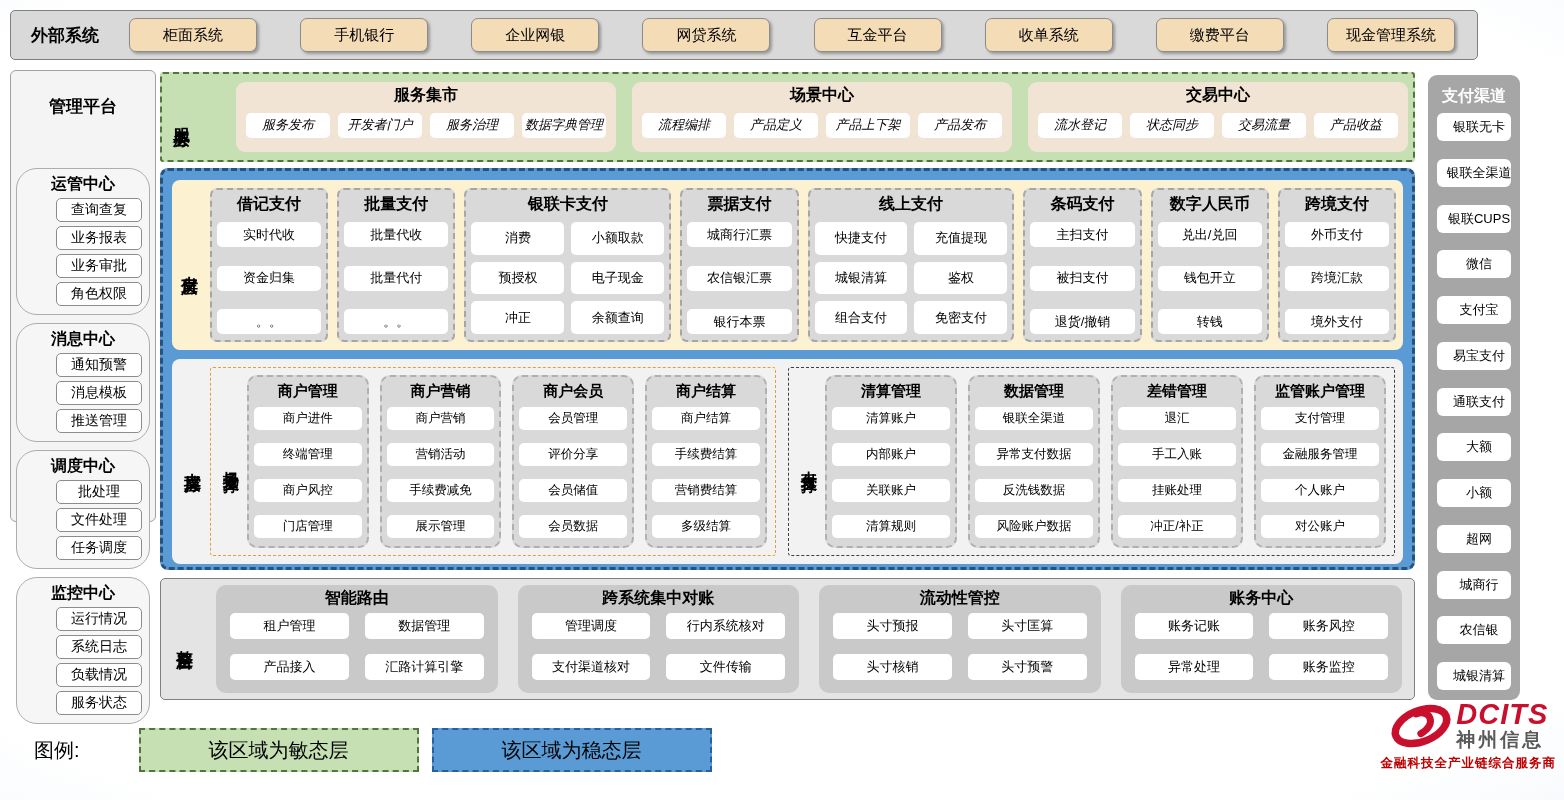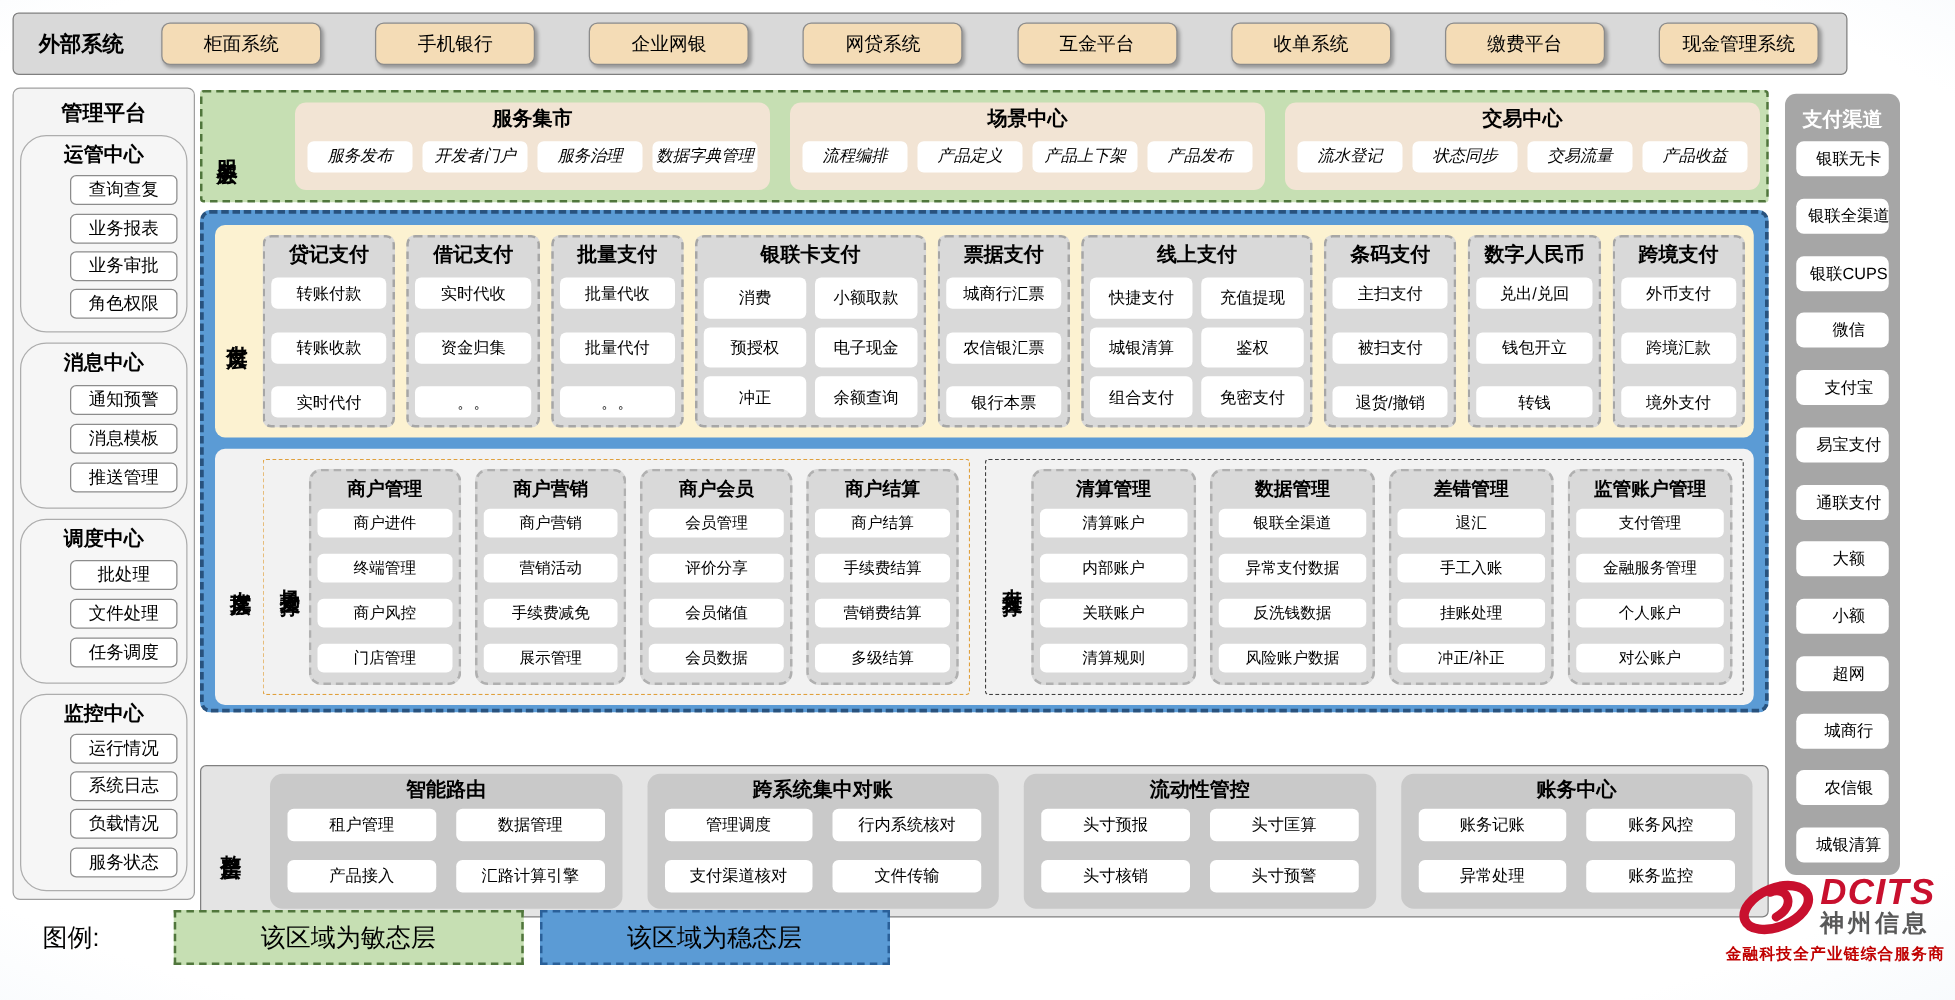--- a/index.html
+++ b/index.html
@@ -11,22 +11,22 @@
 
   
   .external-bar{position:absolute;left:10px;top:10px;width:1468px;height:50px;background:#d9d9d9;
     border:1.5px solid #7f7f7f;border-radius:5px;display:flex;align-items:center;padding:0 22px 0 20px;}
   .external-label{font-weight:bold;font-size:17px;margin-right:30px;white-space:nowrap;}
   .external-items{flex:1;display:flex;justify-content:space-between;align-items:center;}
   .tan-btn{width:128px;height:34px;background:#f4dcb6;border:1px solid #8c8c8c;border-radius:7px;
     display:flex;align-items:center;justify-content:center;font-size:15px;box-shadow:2px 2px 3px rgba(0,0,0,.3);}
 
   
-  .left-sidebar{position:absolute;left:10px;top:70px;width:146px;height:650px;background:#f4f4f4;
-    border:1.5px solid #a0a0a0;border-radius:6px;padding:4px 5px 6px;display:flex;flex-direction:column;}
+  .left-sidebar{position:absolute;left:10px;top:70px;width:146px;height:452px;background:#f4f4f4;
+    border:1.5px solid #a0a0a0;border-radius:6px;padding:20px 5px 6px;display:flex;flex-direction:column;gap:44px;}
   .sidebar-title{font-weight:bold;font-size:17px;text-align:center;padding:4px 0 6px;}
   .mgmt-sections{flex:1;display:flex;flex-direction:column;gap:8px;}
   .mgmt-section{border:1px solid #adadad;border-radius:21px;background:#f6f6f6;padding:3px 7px 8px;flex:1;
     display:flex;flex-direction:column;}
   .mgmt-section[data-count="4"]{flex:1.22;}
   .mgmt-title{font-weight:bold;font-size:16px;text-align:center;padding:2px 0 3px;}
   .mgmt-items{flex:1;display:flex;flex-direction:column;justify-content:space-evenly;gap:4px;}
 
   .white-btn{background:#fff;border:none;border-radius:5px;display:flex;align-items:center;justify-content:center;
     font-size:13px;padding:3px 2px;white-space:nowrap;}
@@ -66,21 +66,21 @@
   .zone[data-border="orange"]{border-color:#e0a03c;flex:0.93;}
   .zone-label{font-size:16px;width:22px;}
   .zone-groups{flex:1;display:flex;gap:11px;height:100%;}
   .zgroup{flex:1;background:#d9d9d9;border:2px dashed #b0b0b0;border-radius:10px;padding:5px 5px 8px;
     display:flex;flex-direction:column;gap:6px;}
   .zgroup-title{font-weight:bold;font-size:15px;text-align:center;white-space:nowrap;}
   .zgroup-items{flex:1;display:flex;flex-direction:column;justify-content:space-between;gap:6px;}
   .zgroup-items .white-btn{min-height:23px;font-size:12.5px;}
 
   
-  .integration-layer{position:absolute;left:160px;top:612px;width:1255px;height:122px;background:#e4e4e4;
+  .integration-layer{position:absolute;left:160px;top:578px;width:1255px;height:122px;background:#e4e4e4;
     border:1.5px solid #808080;border-radius:5px;display:flex;align-items:center;padding:6px 12px;gap:20px;}
   .int-label{font-size:17px;}
   .int-group{flex:1;height:100%;background:#c9c9c9;border-radius:10px;padding:3px 14px 9px;
     display:flex;flex-direction:column;}
   .int-title{font-weight:bold;font-size:16px;text-align:center;}
   .int-items{flex:1;display:grid;grid-template-columns:1fr 1fr;gap:8px 16px;align-items:center;}
   .int-items .white-btn{height:26px;}
 
   
   .right-sidebar{position:absolute;left:1428px;top:75px;width:92px;height:625px;background:#a6a6a6;
@@ -226,30 +226,20 @@
 </div>
   </div>
 </div>
   </div>
 
   <div class="stable-box">
 
     <div class="payment-layer">
       <div class="payment-label vtext">支付层</div>
       <div style="flex:1;display:flex;gap:9px;">
-  <div class="pay-col" data-cols="1">
-    <div class="pay-title">贷记支付</div>
-    <div class="pay-items">
-  <div class="white-btn">转账付款</div>
-
-  <div class="white-btn">转账收款</div>
-
-  <div class="white-btn">实时代付</div>
-</div>
-  </div>
 
   <div class="pay-col" data-cols="1">
     <div class="pay-title">借记支付</div>
     <div class="pay-items">
   <div class="white-btn">实时代收</div>
 
   <div class="white-btn">资金归集</div>
 
   <div class="white-btn">。。</div>
 </div>

